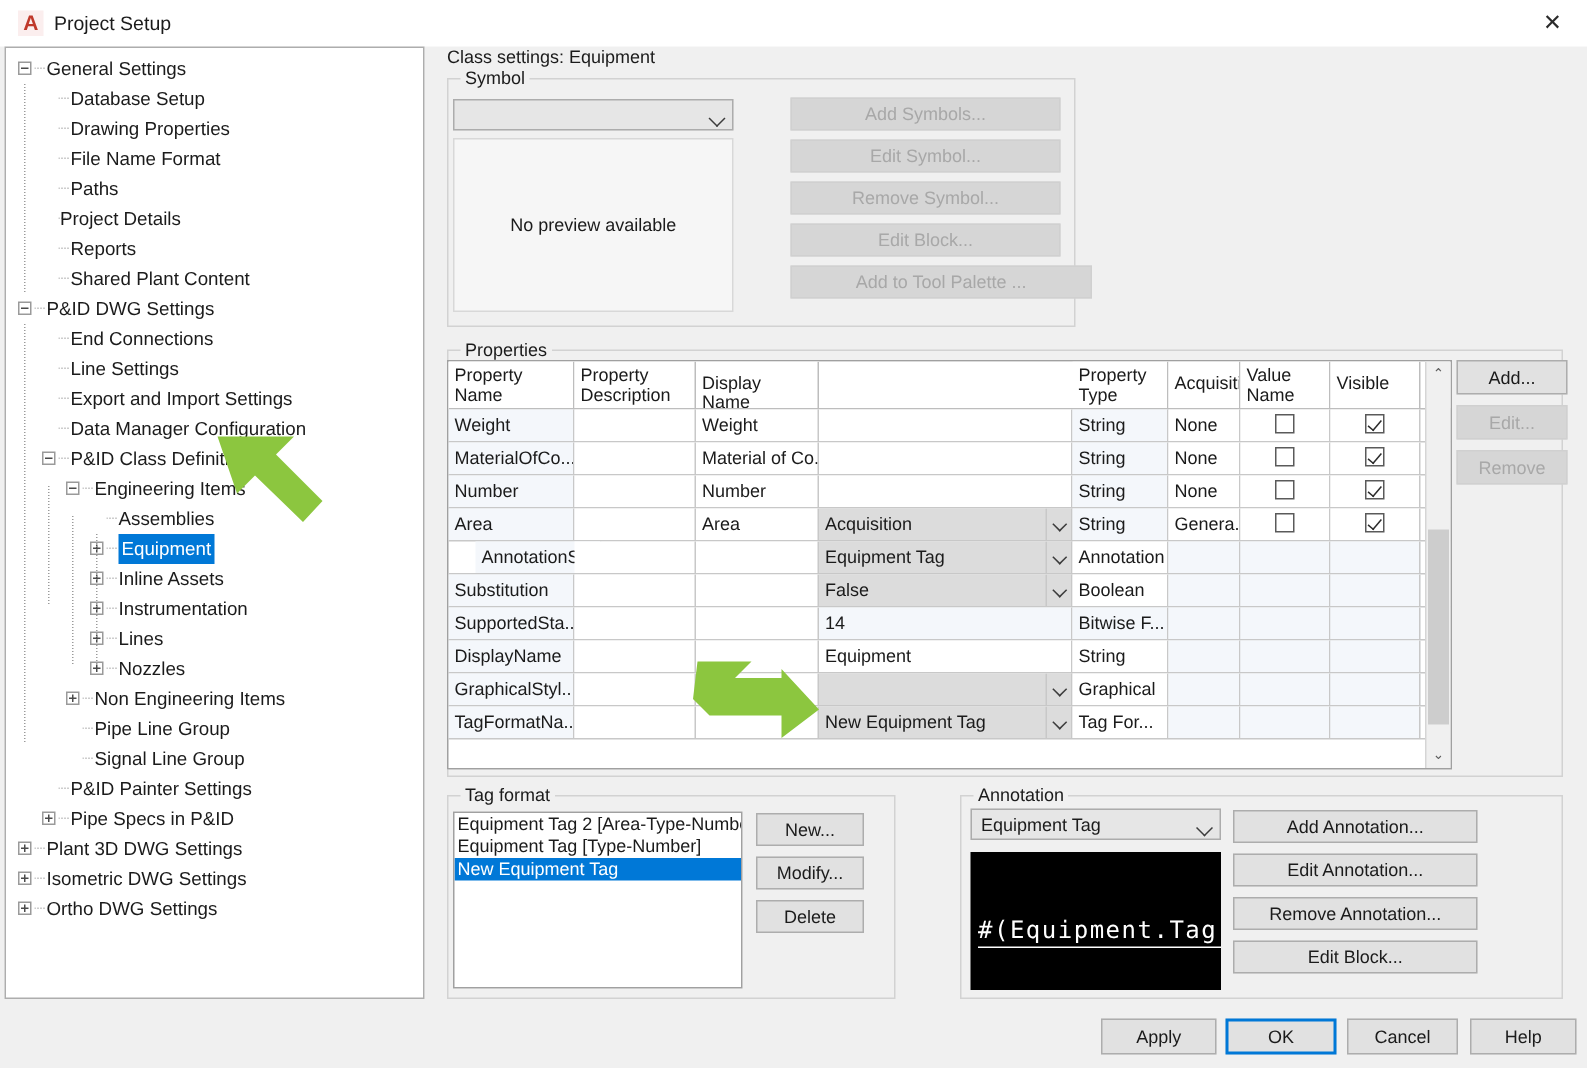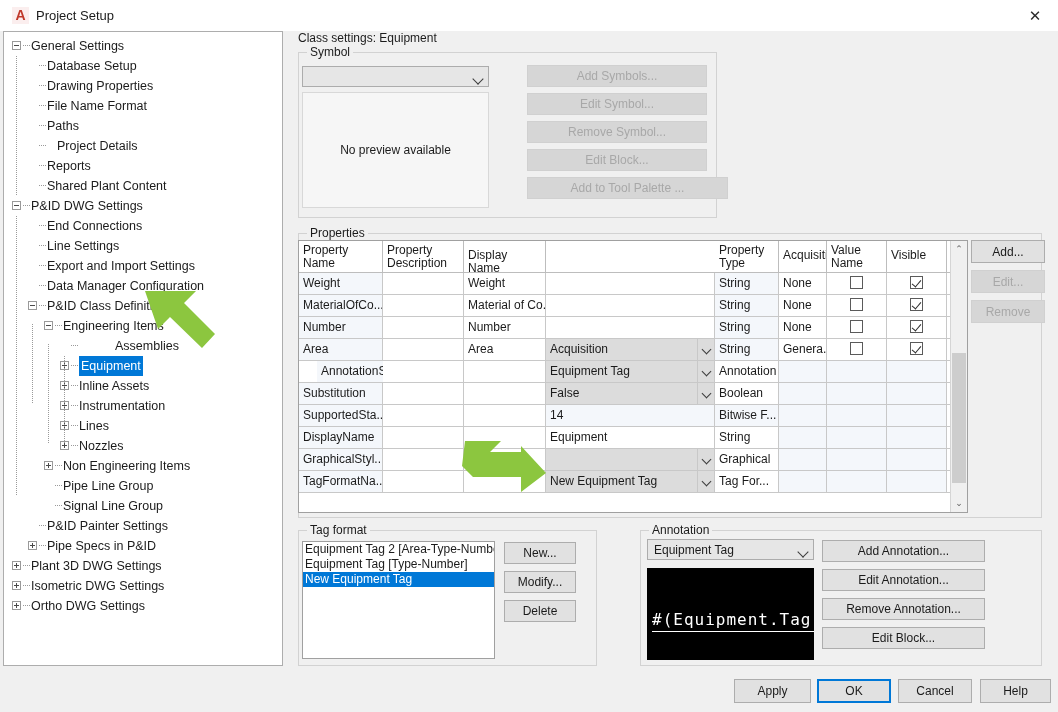--- a/index.html
+++ b/index.html
@@ -133,21 +133,21 @@
         <div class="node">
           <div class="dots" style="left: 35px; width: 7px;"></div>
           <div class="lbl" style="left: 43px;">File Name Format</div>
         </div>
         <div class="node">
           <div class="dots" style="left: 35px; width: 7px;"></div>
           <div class="lbl" style="left: 43px;">Paths</div>
         </div>
         <div class="node">
           <div class="dots" style="left: 35px; width: 7px;"></div>
-          <div class="lbl" style="left: 53px;">Project Details</div>
+          <div class="lbl" style="left: 36px;">Project Details</div>
         </div>
         <div class="node">
           <div class="dots" style="left: 35px; width: 7px;"></div>
           <div class="lbl" style="left: 43px;">Reports</div>
         </div>
         <div class="node">
           <div class="dots" style="left: 35px; width: 7px;"></div>
           <div class="lbl" style="left: 43px;">Shared Plant Content</div>
         </div>
         <div class="node">
@@ -176,21 +176,21 @@
           <div class="dots" style="left: 35px; width: 7px;"></div>
           <div class="lbl" style="left: 43px;">P&amp;ID Class Definitions</div>
         </div>
         <div class="node">
           <div class="exp" style="left: 40px;"></div>
           <div class="dots" style="left: 51px; width: 7px;"></div>
           <div class="lbl" style="left: 59px;">Engineering Items</div>
         </div>
         <div class="node">
           <div class="dots" style="left: 67px; width: 7px;"></div>
-          <div class="lbl" style="left: 75px; margin-left: 36px;">Assemblies</div>
+          <div class="lbl" style="left: 75px;">Assemblies</div>
         </div>
         <div class="node">
           <div class="exp plus" style="left: 56px;"></div>
           <div class="dots" style="left: 67px; width: 7px;"></div>
           <div class="lbl sel" style="left: 75px;">Equipment</div>
         </div>
         <div class="node">
           <div class="exp plus" style="left: 56px;"></div>
           <div class="dots" style="left: 67px; width: 7px;"></div>
           <div class="lbl" style="left: 75px;">Inline Assets</div>

